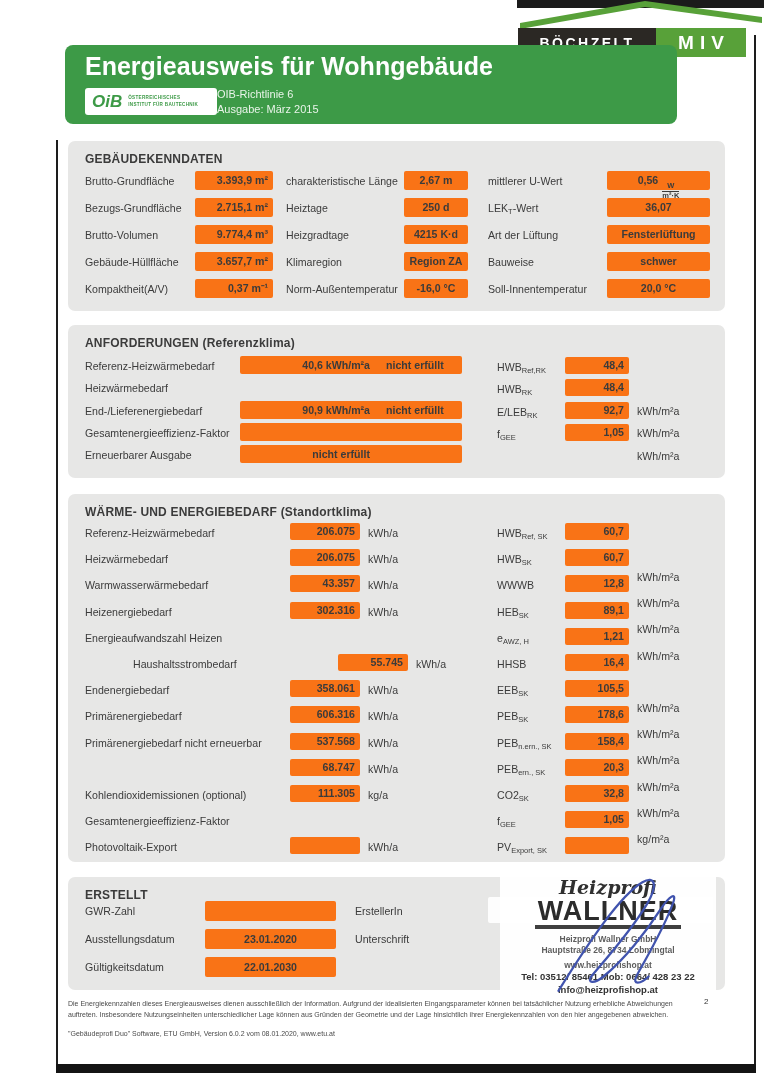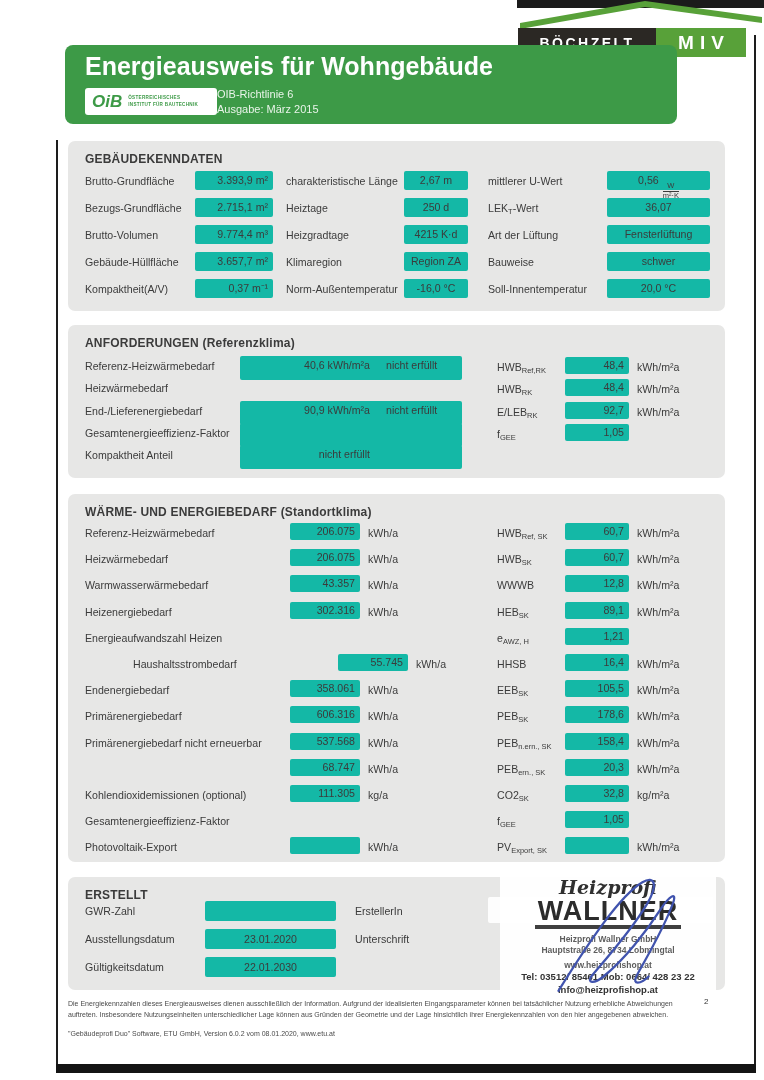--- a/index.html
+++ b/index.html
@@ -39,40 +39,40 @@
   
   .panel{position:absolute;left:68px;width:657px;background:var(--panel-gray);border-radius:7px;}
   #panel-kenndaten{top:141px;height:170px;}
   #panel-anforderungen{top:325px;height:153px;}
   #panel-standort{top:494px;height:368px;}
   #panel-erstellt{top:877px;height:113px;}
   .panel-title{position:absolute;left:17px;top:11px;font-size:12px;font-weight:bold;letter-spacing:.2px;white-space:nowrap;}
 
   .row{position:absolute;left:0;width:100%;height:20px;}
   .cell{position:absolute;line-height:20px;font-size:10.6px;white-space:nowrap;}
-  .vbox{position:absolute;top:0;height:19px;line-height:19px;background:#14b8a6;border-radius:2px;font-size:10.6px;white-space:nowrap;}
+  .vbox{position:absolute;top:0;height:19px;line-height:19px;background:#f97316;border-radius:2px;font-size:10.6px;white-space:nowrap;font-weight:bold;}
 
   
   .kc1l{left:17px;width:110px;}
   .kc1v{left:127px;width:78px;text-align:right;padding-right:5px;}
   .kc2l{left:218px;width:117px;}
   .kc2v{left:336px;width:64px;text-align:center;}
   .kc3l{left:420px;width:118px;}
   .kc3v{left:539px;width:103px;text-align:center;}
   .frac{display:inline-flex;flex-direction:column;font-size:7.5px;line-height:1.15;vertical-align:-4px;margin-left:4px;}
   .frac .fnum{border-bottom:1px solid #3a3a3a;padding:0 1px;}
 
   
   .al-label{left:17px;width:172px;}
-  .al-box{left:172px;width:222px;height:24px;line-height:18px;}
+  .al-box{left:172px;width:222px;height:18px;line-height:18px;}
   .al-value{display:inline-block;width:130px;text-align:right;}
   .al-status{margin-left:16px;}
   .ar-label{left:429px;width:66px;}
   .ar-box{left:497px;width:64px;text-align:right;padding-right:5px;height:17px;line-height:17px;}
-  .ar-unit{left:569px;}
+  .ar-unit{left:569px;margin-top:44px;}
 
   
   .sl-label{left:17px;width:205px;}
   .sl-box{left:222px;width:70px;text-align:right;padding-right:5px;height:17px;line-height:17px;}
   .sl-unit{left:300px;}
 
   
   .el-label{left:17px;width:118px;}
   .el-box{left:137px;width:131px;text-align:center;height:20px;line-height:20px;}
   .er-label{left:287px;}
@@ -187,21 +187,21 @@
         </div>
         <div class="row" style="top: 76px;">
           <div class="cell al-label">End-/Lieferenergiebedarf</div>
           <div class="vbox al-box"><span class="al-value">90,9 kWh/m²a</span><span class="al-status">nicht erfüllt</span></div>
         </div>
         <div class="row" style="top: 98px;">
           <div class="cell al-label">Gesamtenergieeffizienz-Faktor</div>
           <div class="vbox al-box"><span class="al-value"></span></div>
         </div>
         <div class="row" style="top: 120px;">
-          <div class="cell al-label">Kompaktheit Anteil</div>
+          <div class="cell al-label">Erneuerbarer Ausgabe</div>
           <div class="vbox al-box"><span class="al-value">nicht erfüllt</span></div>
         </div>
       </div>
     <div>
         <div class="row" style="top: 32px;">
           <div class="cell ar-label">HWB<sub>Ref,RK</sub></div>
           <div class="vbox ar-box">48,4</div>
           <div class="cell ar-unit">kWh/m²a</div>
         </div>
         <div class="row" style="top: 54px; padding-left: 28px;">

